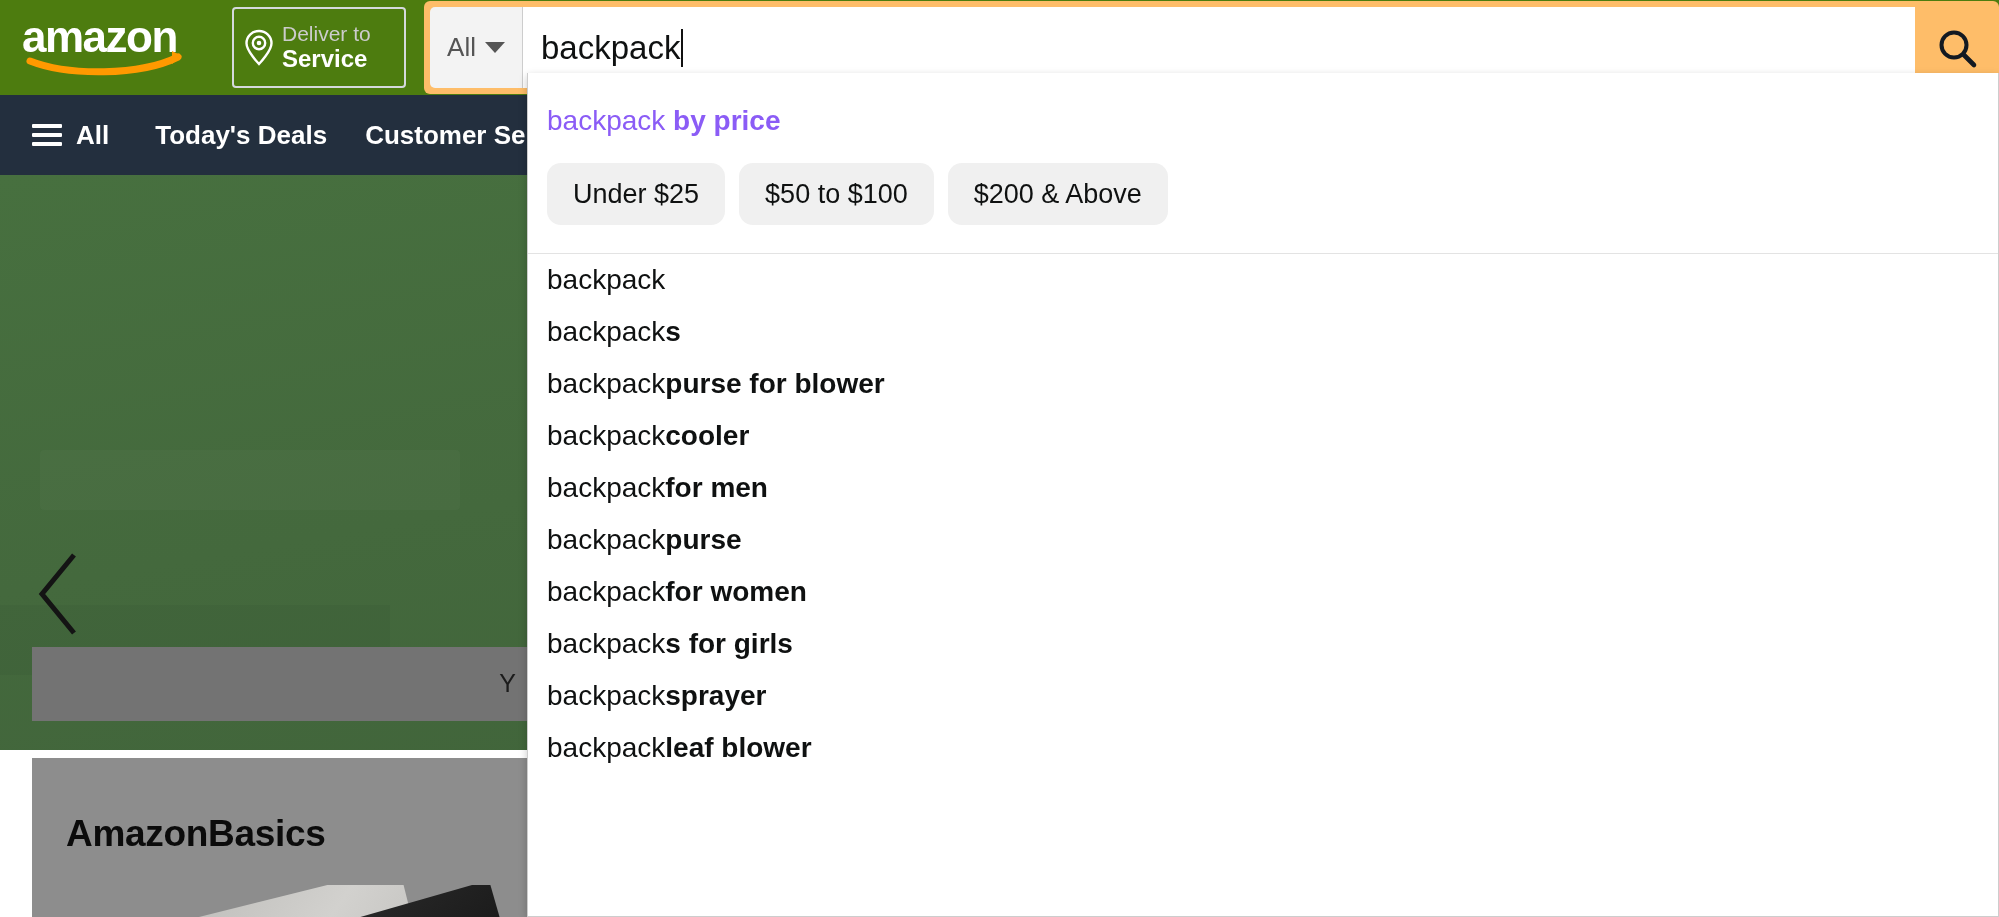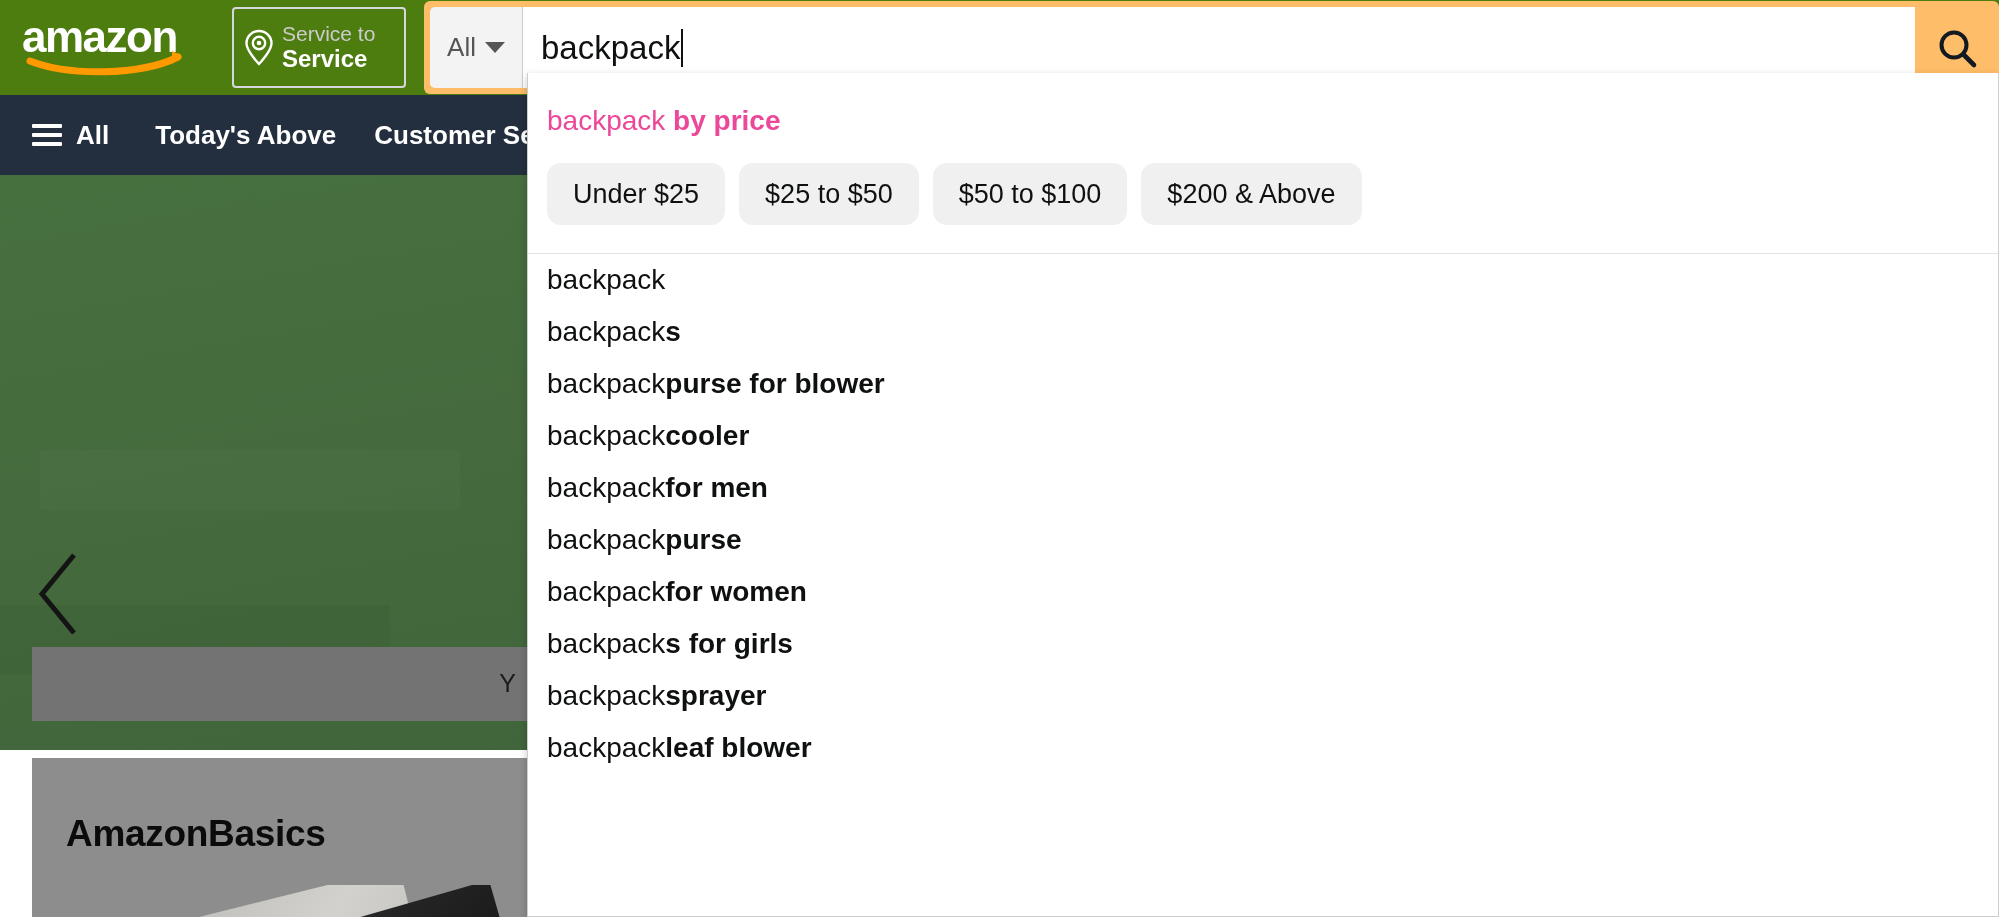--- a/index.html
+++ b/index.html
@@ -241,21 +241,21 @@
     width: 1472px; height: 844px;
     background: #ffffff;
     border: 1px solid #cdcdcd;
     border-top: none;
     box-shadow: 0 3px 8px rgba(0,0,0,0.22);
     z-index: 40;
     overflow: hidden;
   }
   .dd-pricehdr {
     font-size: 28px;
-    color: #ec4899;
+    color: #8b5cf6;
     padding: 32px 0 0 19px;
   }
   .dd-pricehdr b { font-weight: bold; }
   .price-chips {
     display: flex;
     gap: 14px;
     padding: 26px 0 0 19px;
   }
   .chip {
     background: #f0f0f0;
@@ -327,21 +327,21 @@
 
   <div id="navbar">
     <div class="nav-all">
       <span class="burger">
         <span></span>
           <span></span>
           <span></span>
       </span>
       <span class="nav-link">All</span>
     </div>
-    <span class="nav-link">Today's Above</span>
+    <span class="nav-link">Today's Deals</span>
     <span class="nav-link">Customer Service</span>
   </div>
 
   <div id="header">
 
     <div class="amazon-logo">
       <svg width="180" height="62" viewBox="0 0 180 62" xmlns="http://www.w3.org/2000/svg">
         <text x="0" y="38" font-family="Liberation Sans, sans-serif" font-size="44" font-weight="bold" fill="#ffffff" letter-spacing="-1.5">amazon</text>
         <path d="M8 47 C46 62, 118 62, 156 43" stroke="#ff9900" stroke-width="7" fill="none" stroke-linecap="round"></path>
         <path d="M150 37 L160 42 L150 50 Z" fill="#ff9900"></path>
@@ -350,21 +350,21 @@
 
     <div class="deliver-box">
       <span class="pin-icon">
         <svg width="30" height="38" viewBox="0 0 30 38" xmlns="http://www.w3.org/2000/svg">
           <path d="M15 2 C8 2 2.5 7.4 2.5 14.2 C2.5 22 15 35 15 35 C15 35 27.5 22 27.5 14.2 C27.5 7.4 22 2 15 2 Z" fill="none" stroke="#ffffff" stroke-width="2.4"></path>
           <circle cx="15" cy="14" r="6.2" fill="none" stroke="#ffffff" stroke-width="2.4"></circle>
           <circle cx="15" cy="14" r="2.3" fill="#ffffff"></circle>
         </svg>
       </span>
       <span class="deliver-text">
-        <span class="deliver-line1">Service to</span><br>
+        <span class="deliver-line1">Deliver to</span><br>
         <span class="deliver-line2">Service</span>
       </span>
     </div>
 
     <div id="searchbar">
       <div class="search-scope">
         <span class="search-scope-label">All</span>
         <span class="caret-down"></span>
       </div>
       <div class="search-input-wrap">
@@ -387,23 +387,20 @@
     <div class="dd-pricehdr">
       <span>backpack</span>
       <b>by price</b>
     </div>
 
     <div class="price-chips">
       <div class="chip">
         <span>Under $25</span>
       </div>
       <div class="chip">
-        <span>$25 to $50</span>
-      </div>
-      <div class="chip">
         <span>$50 to $100</span>
       </div>
       <div class="chip">
         <span>$200 &amp; Above</span>
       </div>
     </div>
 
     <div class="dd-divider"></div>
 
     <div class="sugg-list">

